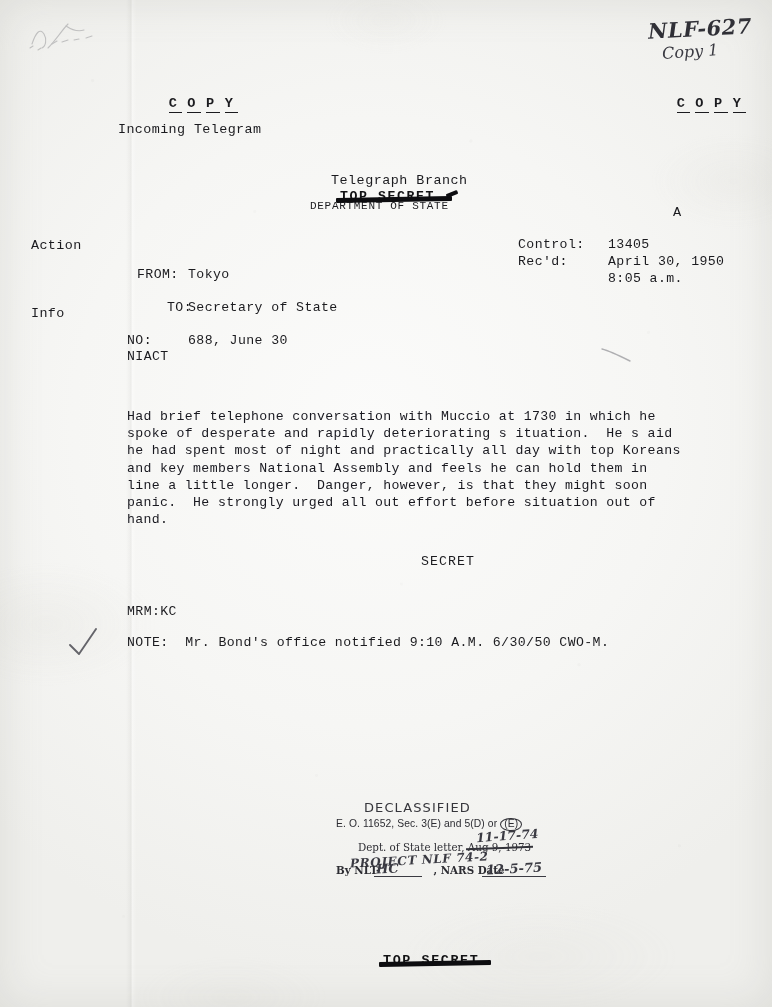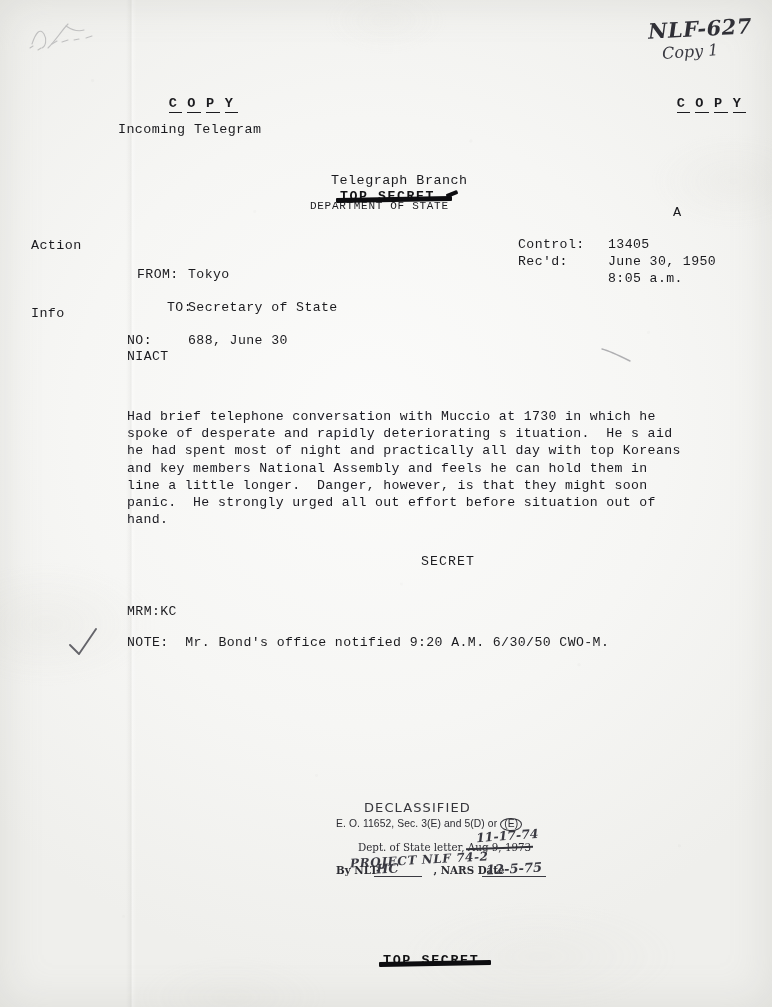--- a/index.html
+++ b/index.html
@@ -312,21 +312,21 @@
   <div class="t" style="left:127px; top:299px;margin-left:40px;">TO:</div>
   <div class="t" style="left:188px; top:299px;">Secretary of State</div>
 
   <div class="t" style="left:127px; top:332px;">NO:</div>
   <div class="t" style="left:188px; top:332px;">688, June 30</div>
   <div class="t" style="left:127px; top:348px;">NIACT</div>
 
   <div class="t" style="left:518px; top:236px;">Control:</div>
   <div class="t" style="left:608px; top:236px;">13405</div>
   <div class="t" style="left:518px; top:253px;">Rec'd:</div>
-  <div class="t" style="left:608px; top:253px;">June 30, 1950</div>
+  <div class="t" style="left:608px; top:253px;">April 30, 1950</div>
   <div class="t" style="left:608px; top:270px;">8:05 a.m.</div>
 
   <svg id="pencil-flick" viewBox="0 0 34 18">
     <path d="M2 4 C 10 6, 20 11, 30 16" fill="none" stroke="#5a5a62" stroke-width="1.4" stroke-linecap="round"></path>
   </svg>
 
   <div id="body-para">Had brief telephone conversation with Muccio at 1730 in which he
 spoke of desperate and rapidly deteriorating s ituation.  He s aid
 he had spent most of night and practically all day with top Koreans
 and key members National Assembly and feels he can hold them in
@@ -335,21 +335,21 @@
 hand.</div>
 
   <div class="t" style="left:421px; top:553px; letter-spacing:1.1px;">SECRET</div>
 
   <div class="t" style="left:127px; top:603px;">MRM:KC</div>
 
   <svg id="check-mark" viewBox="0 0 34 34">
     <path d="M4 19 L 13 28 L 30 3" fill="none" stroke="#2f2f38" stroke-width="1.9" stroke-linecap="round" stroke-linejoin="round"></path>
   </svg>
 
-  <div class="t" style="left:127px; top:634px;">NOTE:  Mr. Bond's office notified 9:20 A.M. 6/30/50 CWO-M.</div>
+  <div class="t" style="left:127px; top:634px;">NOTE:  Mr. Bond's office notified 9:10 A.M. 6/30/50 CWO-M.</div>
 
   <div id="declass">
     <div class="d-title">DECLASSIFIED</div>
     <div class="d-eo">
       <span>E. O. 11652, Sec. 3(E) and 5(D) or</span>
       <span class="circled">(E)</span>
     </div>
     <div class="d-dept">
       <span>Dept. of State letter,</span>
       <span class="struck-date">Aug 9, 1973</span>

